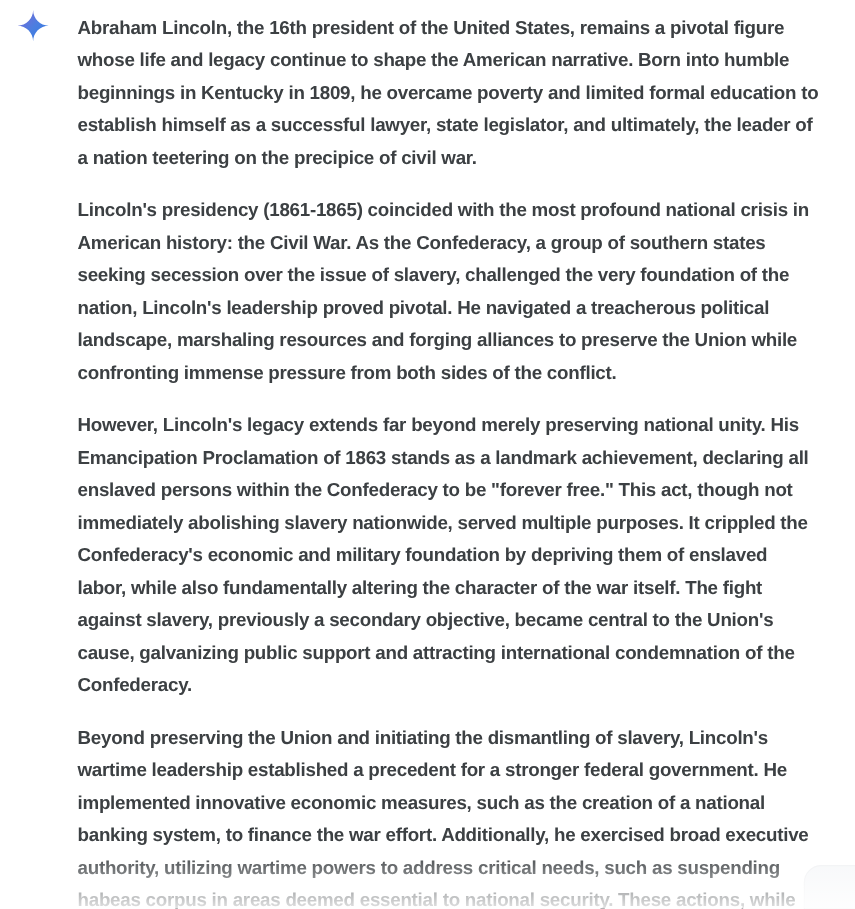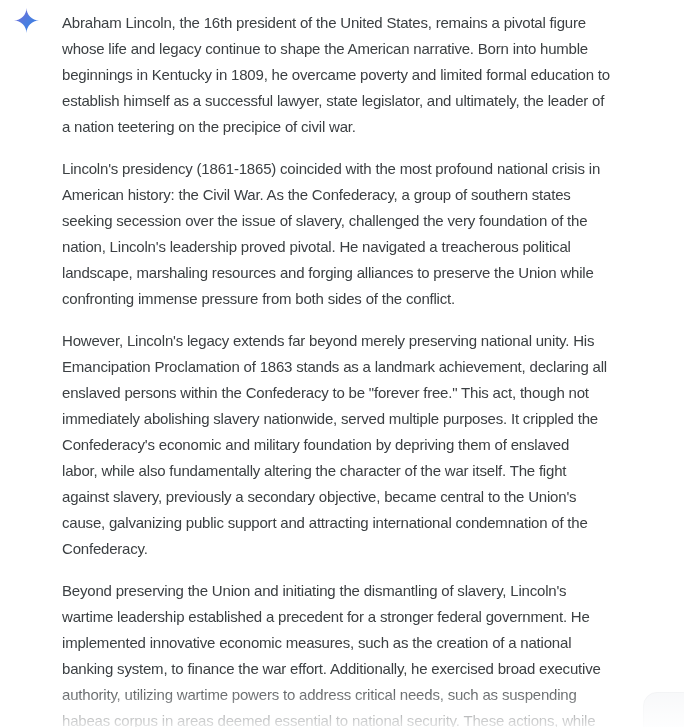--- a/index.html
+++ b/index.html
@@ -10,20 +10,21 @@
     width: 684px;
     height: 727px;
     background: #ffffff;
     font-family: "Liberation Sans", sans-serif;
     overflow: hidden;
     position: relative;
   }
   .response {
     position: absolute;
     inset: 0;
+    font-weight: bold;
   }
   .sparkle {
     position: absolute;
     left: 14px;
     top: 8px;
     width: 25px;
     height: 25px;
     display: block;
   }
   .sparkle svg {

